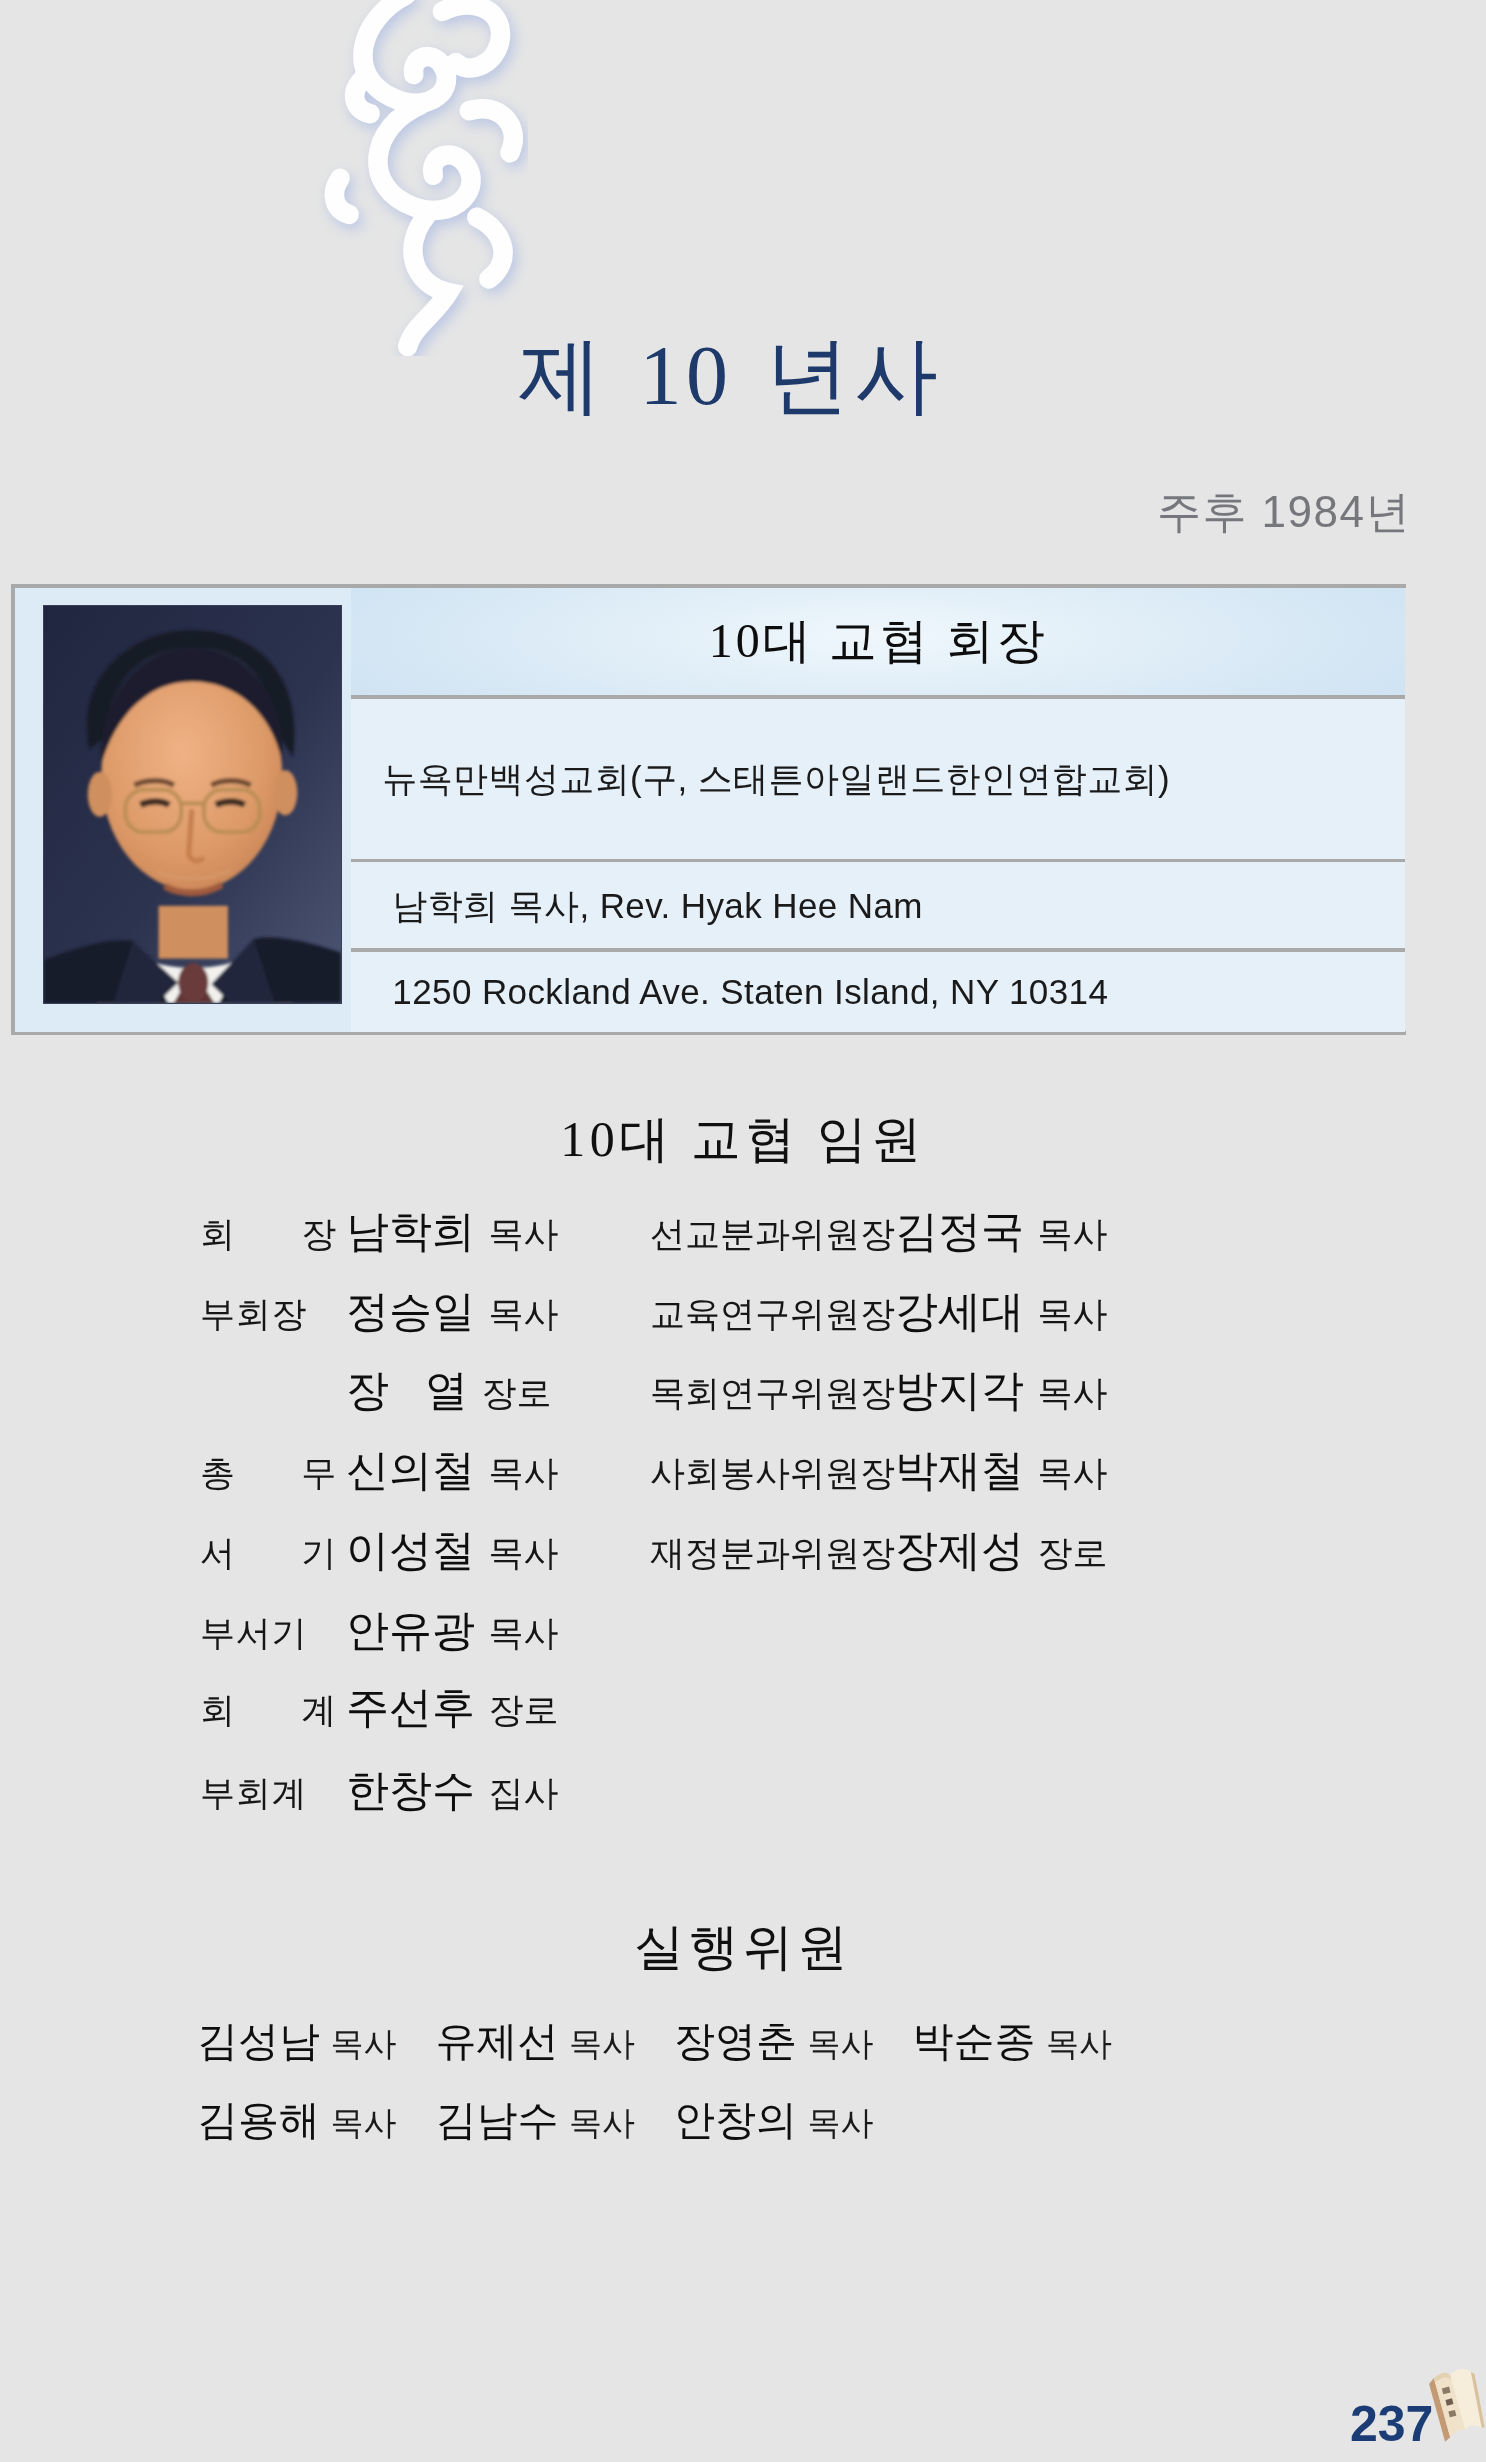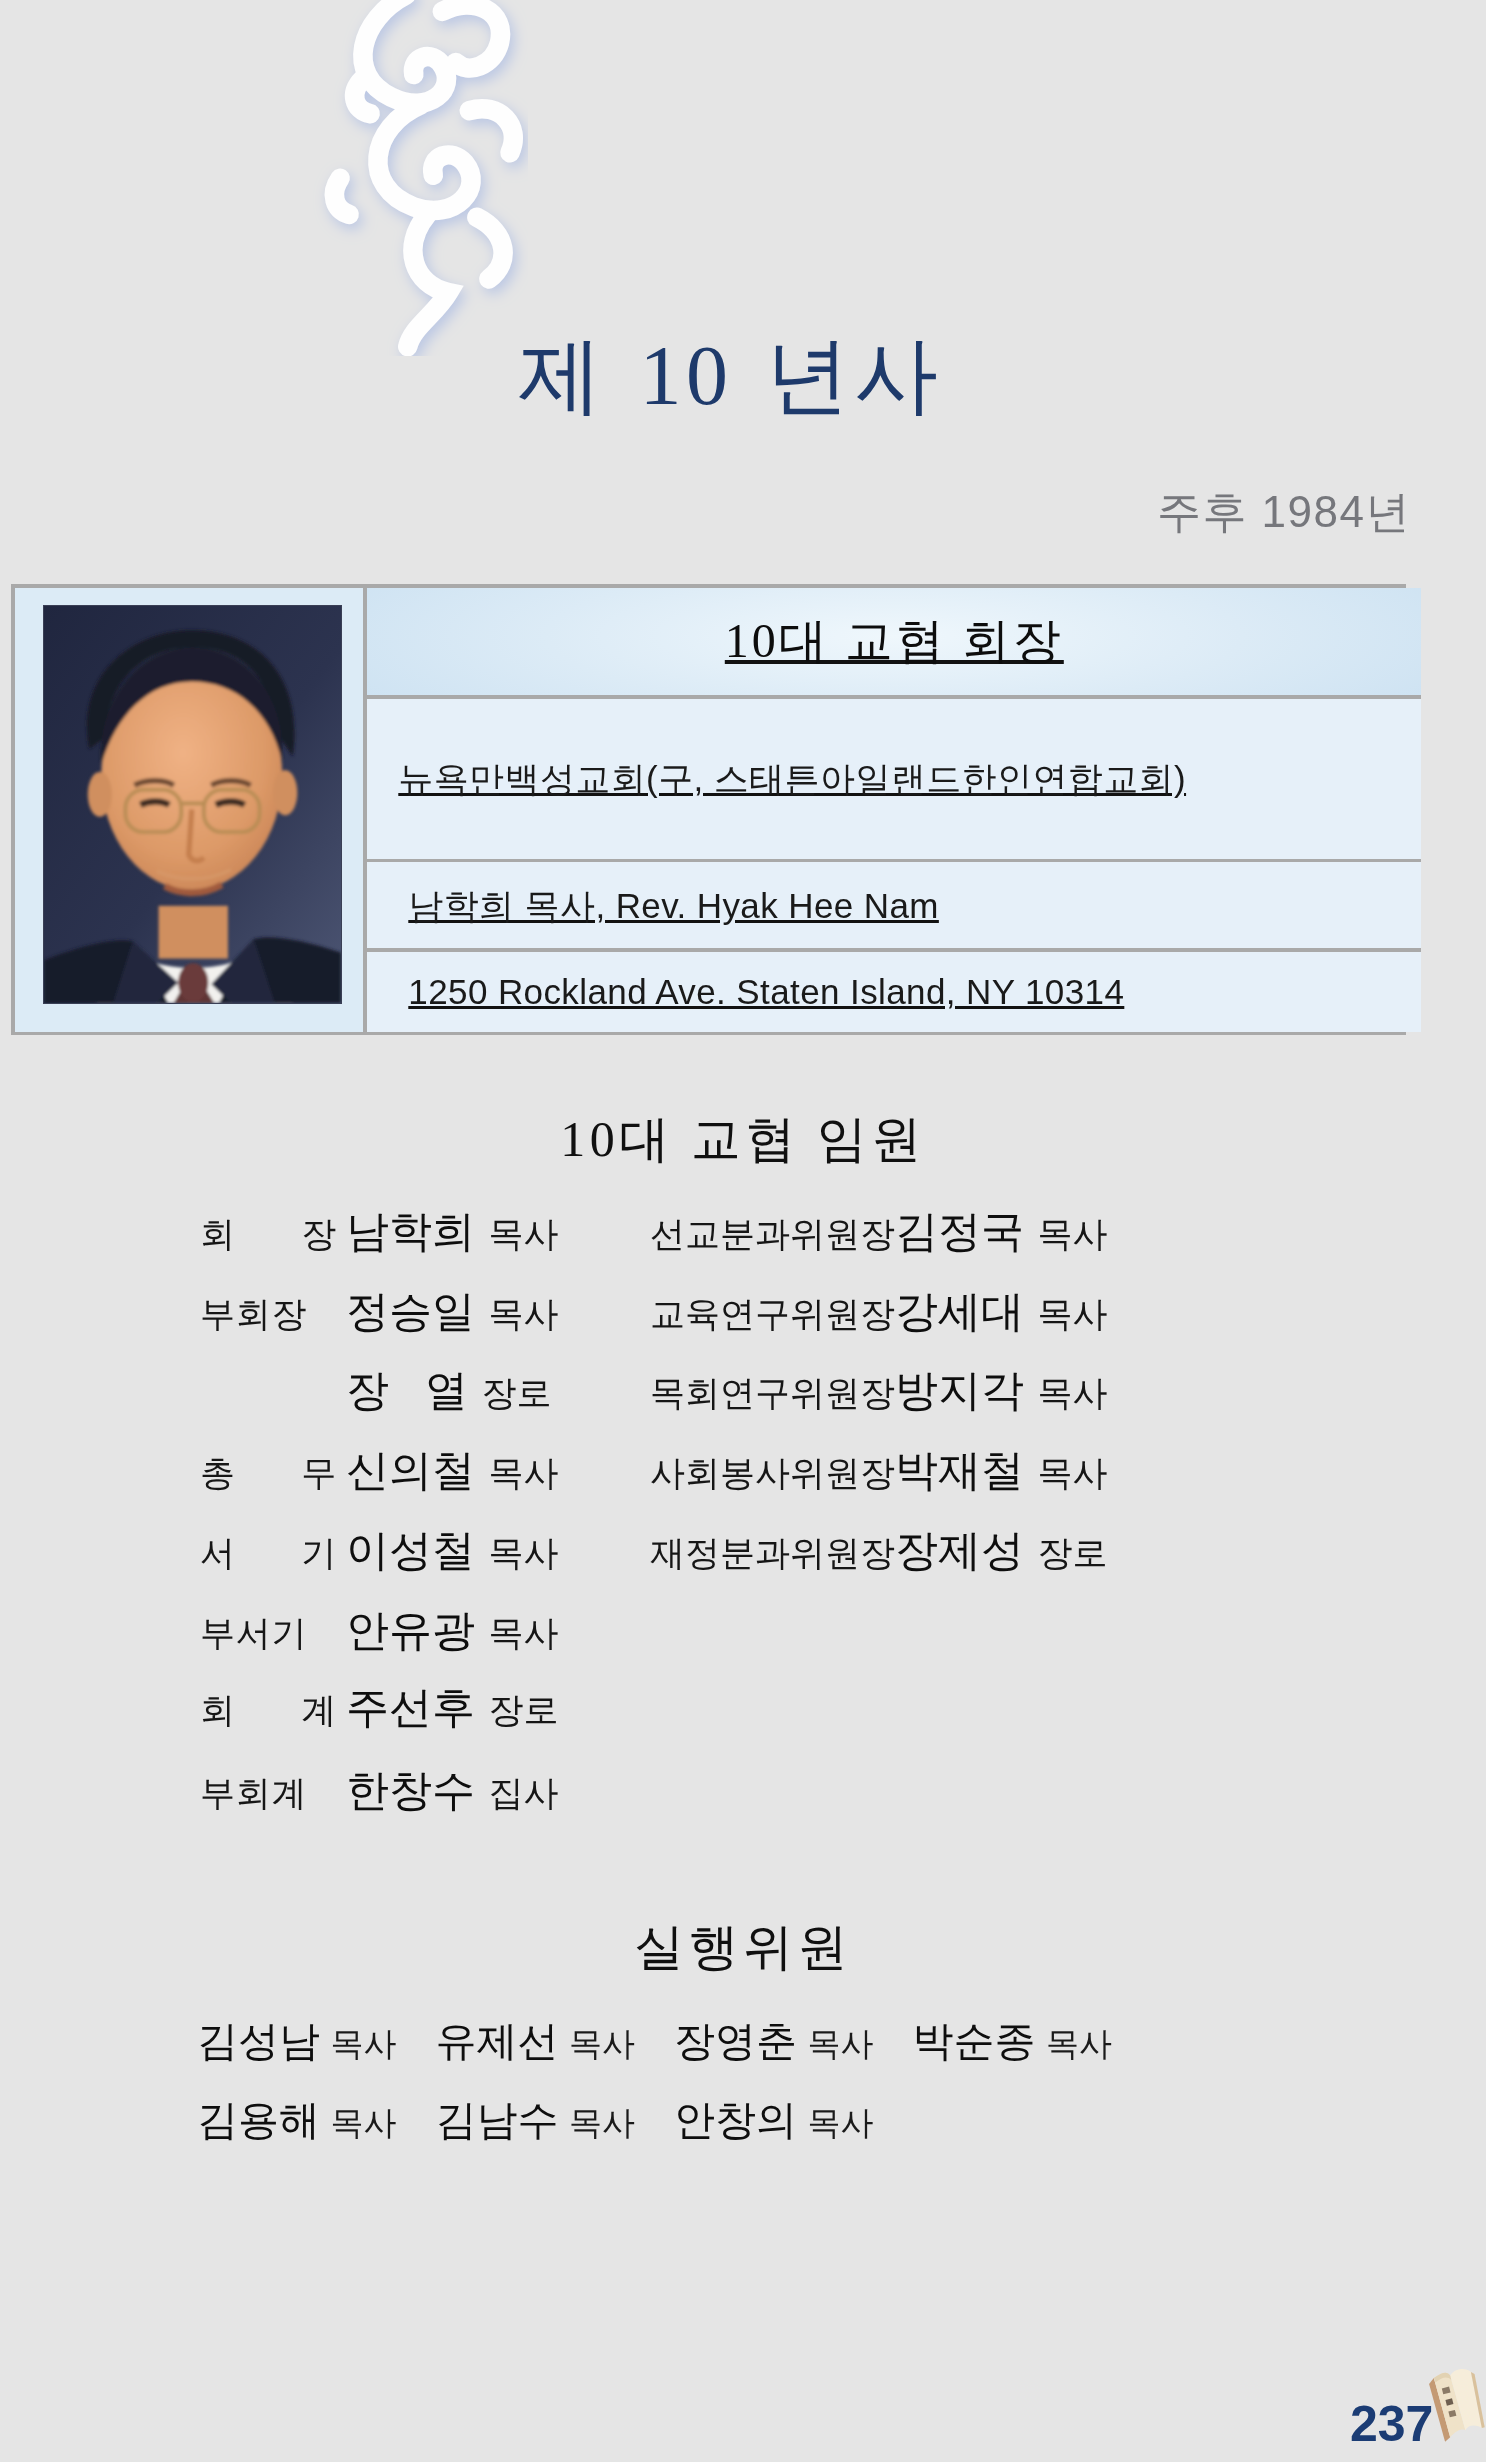--- a/index.html
+++ b/index.html
@@ -31,22 +31,22 @@
   .ptable .b-top{top:0;}
   .ptable .b-bottom{bottom:0;}
   .ptable .b-left{position:absolute;left:0;top:0;width:3.8px;height:100%;background:#a9a9a9;}
   .photo-cell{
     position:absolute;left:3.8px;top:3.8px;width:348px;height:444px;
     background:#dcebf6;
   }
   .portrait{position:absolute;left:28px;top:17.3px;width:297px;height:397px;border:0.8px solid #3a3f55;}
   .vline{position:absolute;left:352px;top:3.8px;width:4.5px;height:444px;background:#a9a9a9;}
   .right-col{
-    position:absolute;left:356px;top:3.8px;width:1054px;height:444px;
-    display:flex;flex-direction:column;text-decoration:underline;
+    position:absolute;left:340px;top:3.8px;width:1054px;height:444px;
+    display:flex;flex-direction:column;
   }
   .cell{background:#e6f0f9;}
   .cell.hdr{
     height:107px;flex:none;
     background:radial-gradient(ellipse 60% 120% at 50% 45%, #eff7fc 0%, #dcebf6 55%, #cde2f2 100%);
     display:flex;align-items:center;justify-content:center;
     font-family:"Liberation Serif", serif;
     font-size:48px;font-weight:500;letter-spacing:3px;color:#0d0d0d;white-space:nowrap;
   }
   .hline{height:3.8px;flex:none;background:#a9a9a9;}

